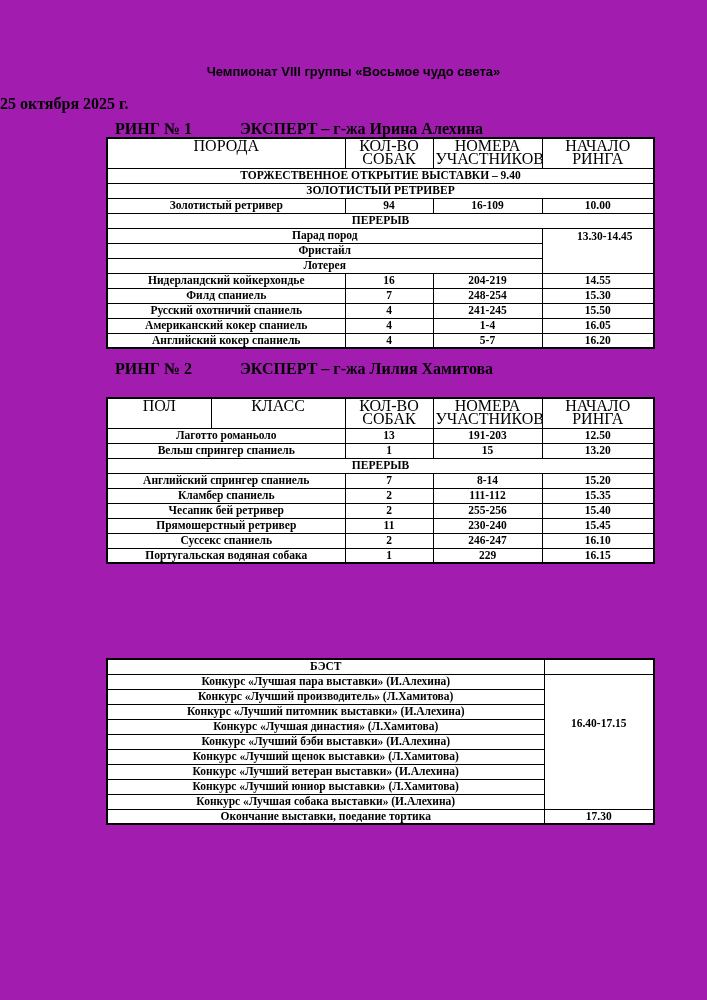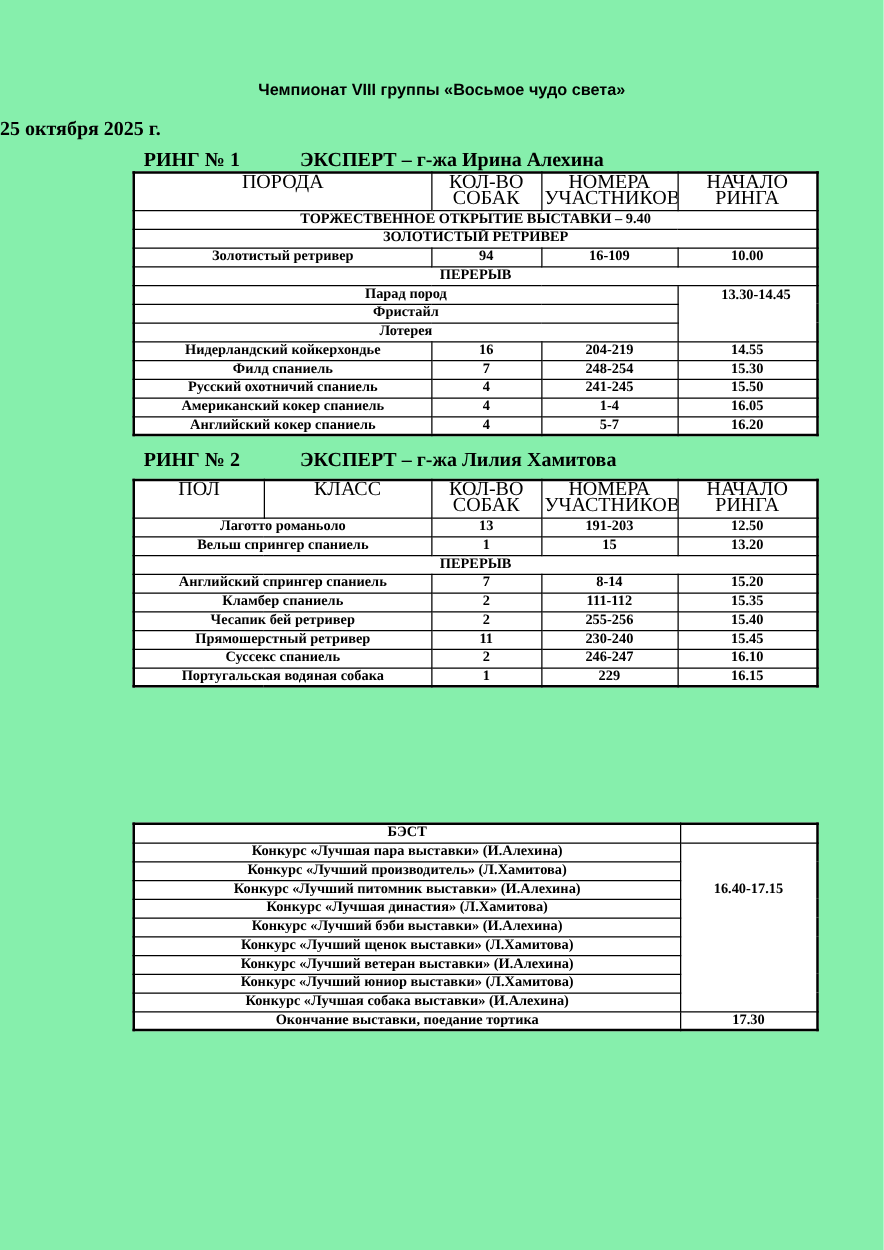--- a/index.html
+++ b/index.html
@@ -1,37 +1,37 @@
 <!DOCTYPE html>
 <html><head>
 <meta charset="utf-8">
 <style>
   html,body{margin:0;padding:0;background:#fff;}
-  .page{position:relative;width:707px;height:1000px;background:#86efac;
+  .page{position:relative;width:707px;height:1000px;background:#a21caf;
         font-family:"Liberation Serif",serif;color:#000;overflow:hidden;text-decoration:underline;}
   .title{position:absolute;top:64px;left:0;width:707px;text-align:center;
          font-family:"Liberation Sans",sans-serif;font-weight:bold;font-size:13px;}
   .date{position:absolute;top:95px;left:0;width:577px;text-align:left;
         font-weight:bold;font-size:16px;}
   .ring-heading{position:absolute;left:115px;font-weight:bold;font-size:16px;white-space:nowrap;}
   .ring1-heading{top:120px;}
   .ring2-heading{top:360px;}
   .ring-label{display:inline-block;width:121px;}
   table{position:absolute;left:106px;border-collapse:collapse;table-layout:fixed;
         border:2px solid #000;background:#fff;}
   .t1{top:137px;width:547px;}
-  .t2{top:383px;width:547px;padding-left:28px;}
+  .t2{top:397px;width:547px;padding-left:28px;}
   .t3{top:658px;width:547px;}
   th,td{border:1px solid #000;text-align:center;overflow:hidden;padding:0 2px;}
   th{font-weight:normal;font-size:16px;line-height:13px;vertical-align:top;white-space:pre-line;}
   td{font-weight:bold;font-size:11.5px;line-height:13px;vertical-align:middle;}
   tr{height:15px;}
   tr.hdr{height:30px;}
   td.vtop{vertical-align:top;padding-top:1px;padding-left:16px;}
-  td.pt30{vertical-align:top;padding-top:30px;}
+  td.pt30{vertical-align:top;padding-top:42px;}
   
   .t1 .c1{width:238px}.t1 .c2{width:88px}.t1 .c3{width:109px}.t1 .c4{width:112px}
   .t2 .c1{width:104px}.t2 .c2{width:134px}.t2 .c3{width:88px}.t2 .c4{width:109px}.t2 .c5{width:112px}
   .t3 .c1{width:437px}.t3 .c2{width:110px}
 </style>
 </head>
 <body>
 
 <div class="page">
 

